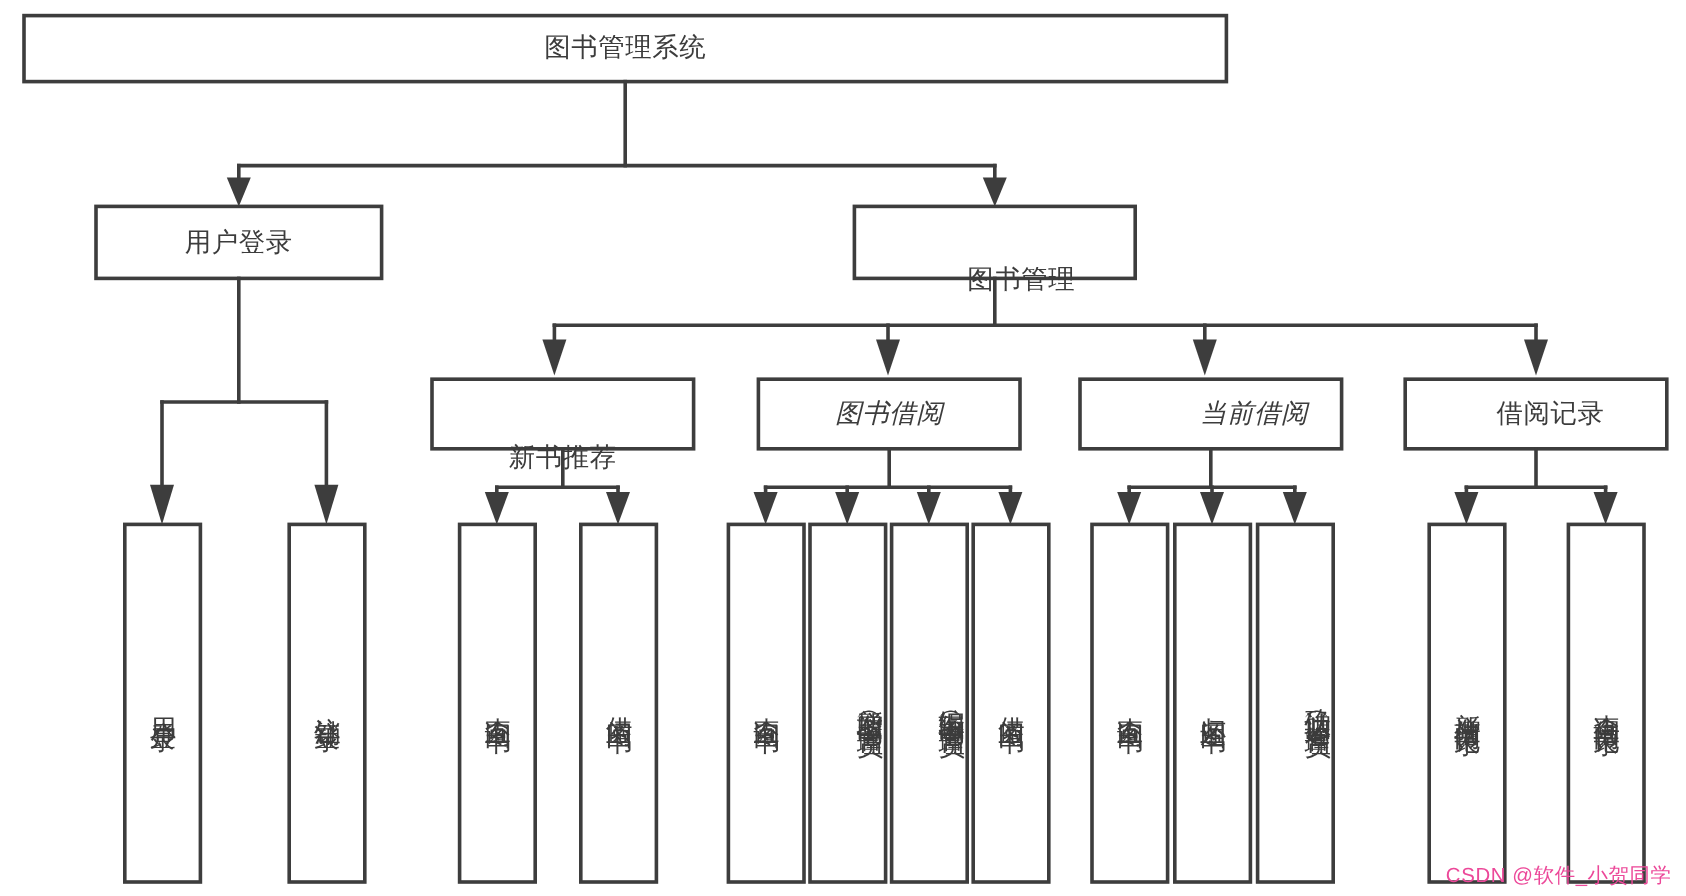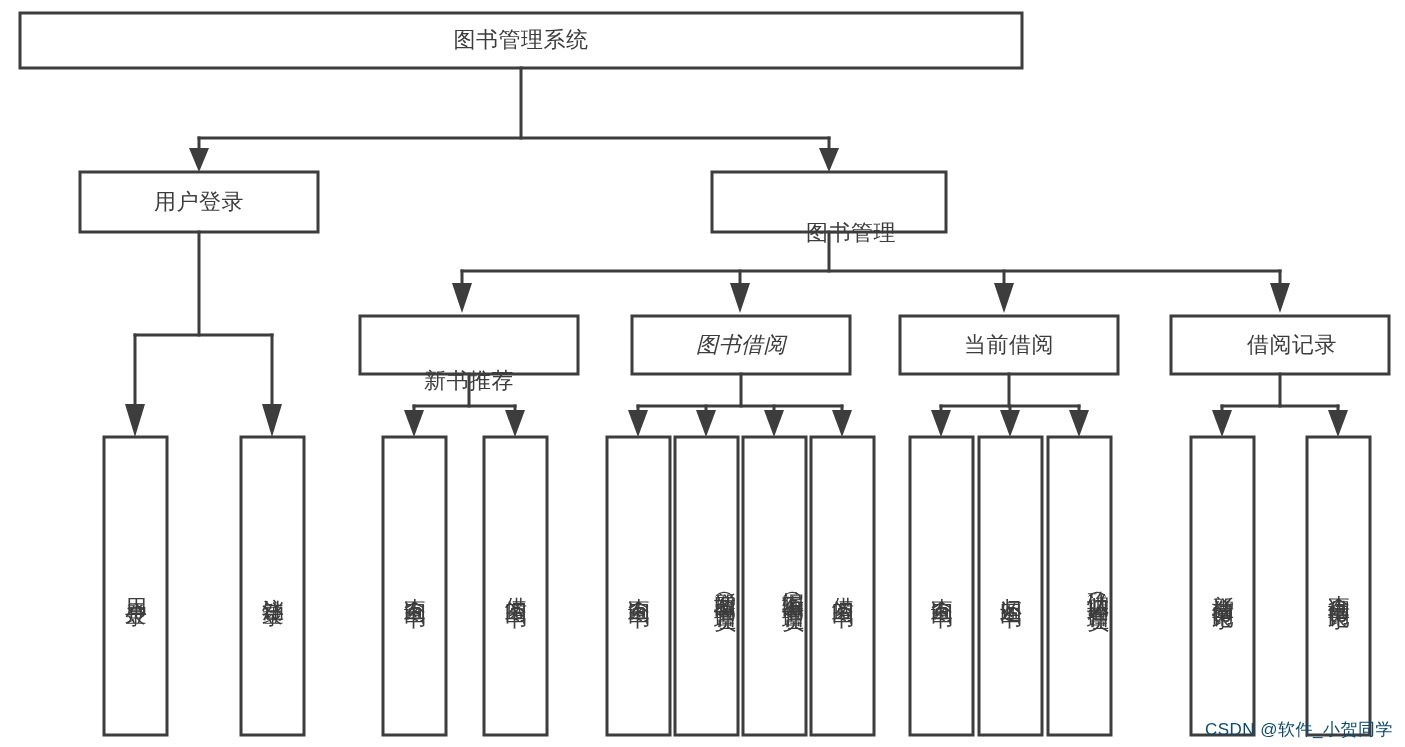--- a/index.html
+++ b/index.html
@@ -62,21 +62,21 @@
     font-size: 22px;
     line-height: 1.22;
     letter-spacing: 3px;
     white-space: normal;
   }
   .watermark {
     position: absolute;
     right: 12px;
     bottom: 6px;
     font-size: 17px;
-    color: #0c4a6e;
+    color: #ec4899;
     letter-spacing: 0.5px;
     white-space: nowrap;
   }
 </style>
 </head>
 <body>
 
 <div id="diagram-root">
 
   <svg id="flow" viewBox="0 0 1405 747">
@@ -169,21 +169,21 @@
     <rect class="node-box" x="1307" y="437" width="63" height="298"></rect>
   </svg>
 
   <div class="label label-h" style="left:20px; top:13px; width:1002px; height:55px;">图书管理系统</div>
 
   <div class="label label-h" style="left:80px; top:172px; width:238px; height:60px;">用户登录</div>
   <div class="label label-h" style="left:712px; top:172px; width:278px; height:60px;margin-top:31px;">图书管理</div>
 
   <div class="label label-h" style="left:360px; top:316px; width:218px; height:58px;margin-top:36px;">新书推荐</div>
   <div class="label label-h" style="left:632px; top:316px; width:218px; height:58px;font-style:italic;">图书借阅</div>
-  <div class="label label-h" style="left:900px; top:316px; width:218px; height:58px;">当前借阅</div>
+  <div class="label label-h" style="left:936px; top:316px; width:218px; height:58px;font-style:italic;">当前借阅</div>
   <div class="label label-h" style="left:1171px; top:316px; width:242px; height:58px;">借阅记录</div>
 
   <div class="label label-v" style="left:104px; top:437px; width:63px; height:298px;">用户登录</div>
   <div class="label label-v" style="left:241px; top:437px; width:63px; height:298px;">注销登录</div>
 
   <div class="label label-v" style="left:383px; top:437px; width:63px; height:298px;">查询图书</div>
   <div class="label label-v" style="left:484px; top:437px; width:63px; height:298px;">借阅图书</div>
 
   <div class="label label-v" style="left:607px; top:437px; width:63px; height:298px;">查询图书</div>
   <div class="label label-v" style="left:675px; top:441px; width:63px; height:290px; align-items:flex-start;">新增图书（管理员）</div>

